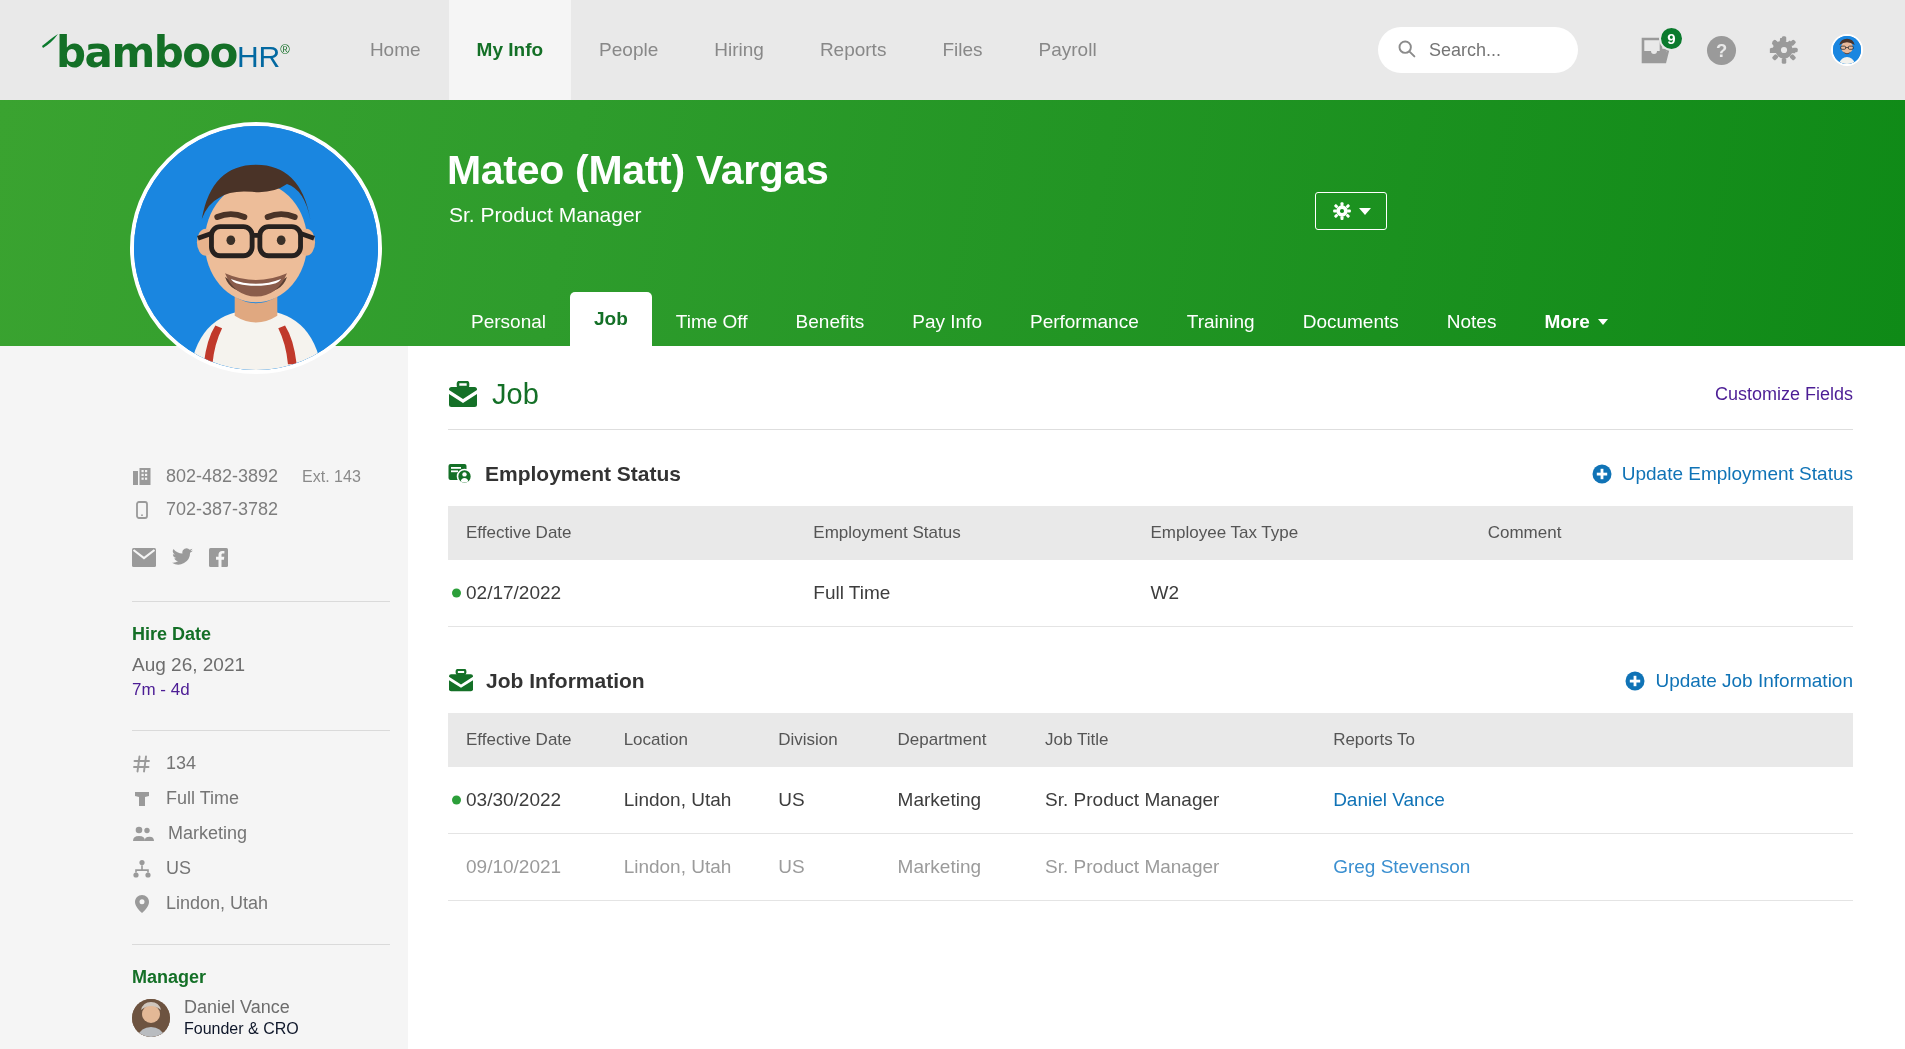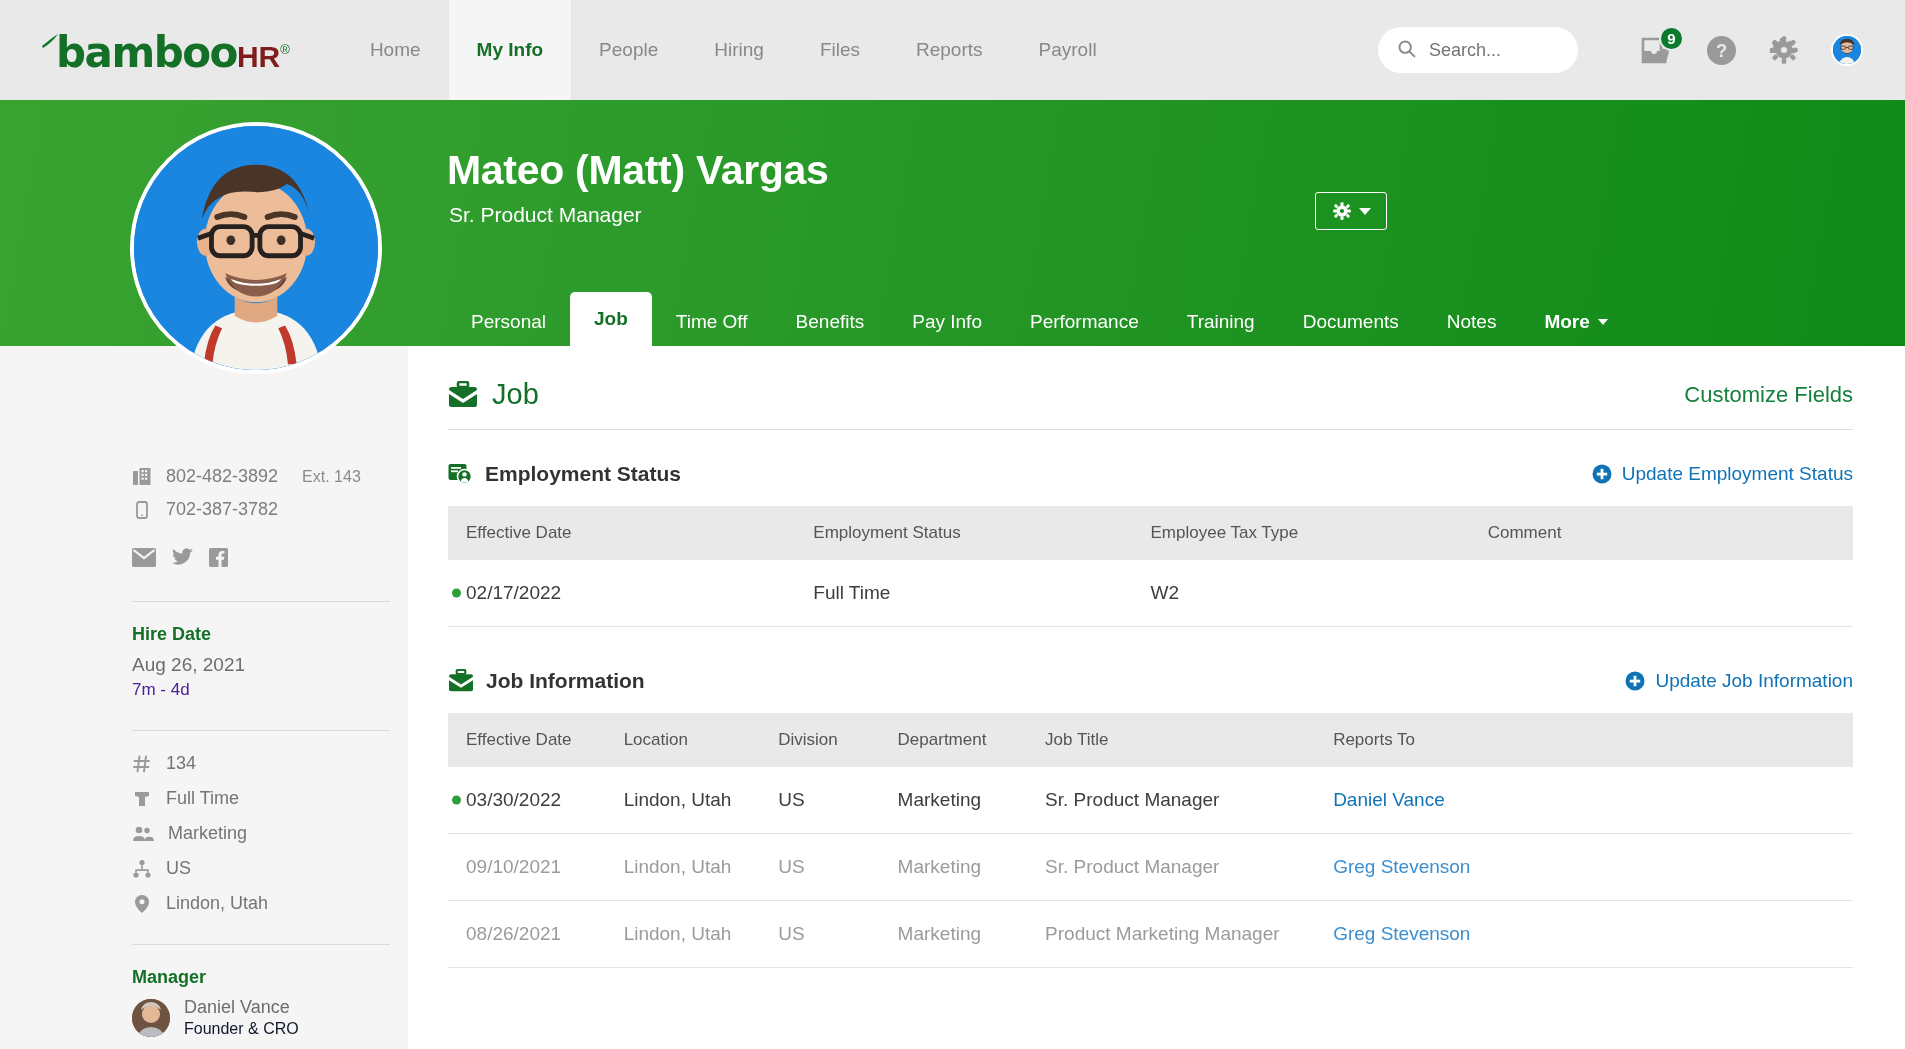--- a/index.html
+++ b/index.html
@@ -14,21 +14,21 @@
   .topnav {
     position: absolute; top: 0; left: 0; width: 1905px; height: 100px;
     background: #e9e9e9; display: flex; align-items: center;
   }
   .logo { margin-left: 40px; display: flex; align-items: flex-end; height: 48px; }
   .logo-leaf { color: #006400; font-size: 22px; line-height: 1; margin-bottom: 18px; margin-right: -4px; }
   .logo-bamboo {
     color: #147027; font-size: 42px; font-weight: 700; letter-spacing: -1.5px;
     line-height: 1; font-family: "DejaVu Sans", sans-serif;
   }
-  .logo-hr { color: #7f1d1d; font-size: 30px; font-weight: 700; line-height: 1; margin-bottom: 2px; }
+  .logo-hr { color: #0369a1; font-size: 30px; font-weight: 400; line-height: 1; margin-bottom: 2px; }
   .logo-reg { color: #147027; font-size: 13px; line-height: 1; margin-bottom: 18px; }
 
   .navitems { display: flex; align-items: stretch; height: 100px; margin-left: 52px; }
   .navitem {
     display: flex; align-items: center; justify-content: center;
     padding: 16px 28px; font-size: 19px; color: #888; cursor: pointer;
     height: 100px;
   }
   .navitem.active { background: #f5f5f5; color: #147027; font-weight: 700; }
 
@@ -106,21 +106,21 @@
   .mgr-pic { width: 38px; height: 38px; border-radius: 50%; overflow: hidden; background: #8a6f58; position: relative; }
   .mgr-name { font-size: 18px; color: #6d6d6d; }
   .mgr-title { font-size: 16px; color: #0f172a; margin-top: 2px; }
 
   
   .main { position: absolute; left: 408px; top: 346px; width: 1497px; height: 703px; background: #fff; }
   .main-inner { padding: 32px 52px 0 40px; }
   .job-head { display: flex; align-items: center; justify-content: space-between; }
   .job-title-wrap { display: flex; align-items: center; gap: 14px; }
   .job-title { color: #147027; font-size: 29px; font-weight: 400; }
-  .customize { font-size: 22px; color: #15803d; cursor: pointer; }
+  .customize { font-size: 18px; color: #4c1d95; cursor: pointer; }
   .divider { height: 1px; background: #dedede; margin: 18px 0 0 0; }
 
   .sect-head { display: flex; align-items: center; justify-content: space-between; margin-top: 32px; }
   .sect-title-wrap { display: flex; align-items: center; gap: 12px; }
   .sect-title { font-size: 21px; color: #333; font-weight: 700; }
   .update-link { display: flex; align-items: center; gap: 10px; color: #1073b6; font-size: 19px; cursor: pointer; }
 
   table { width: 100%; border-collapse: collapse; margin-top: 20px; table-layout: fixed; }
   thead th {
     background: #e9e9e9; text-align: left; font-size: 17px; color: #555;
@@ -161,24 +161,24 @@
       <div class="navitem active">
           <span>My Info</span>
         </div>
       <div class="navitem">
           <span>People</span>
         </div>
       <div class="navitem">
           <span>Hiring</span>
         </div>
       <div class="navitem">
+          <span>Reports</span>
+        </div>
+      <div class="navitem">
           <span>Files</span>
-        </div>
-      <div class="navitem">
-          <span>Reports</span>
         </div>
       <div class="navitem">
           <span>Payroll</span>
         </div>
     </div>
 
     <div class="nav-right">
       <div class="searchbox">
         <span>
           <svg width="21" height="21" viewBox="0 0 24 24" fill="none" stroke="#8b8b8b" stroke-width="2.2">
@@ -572,28 +572,18 @@
           <tr class="past">
             <td>09/10/2021</td>
             <td>Lindon, Utah</td>
             <td>US</td>
             <td>Marketing</td>
             <td>Sr. Product Manager</td>
             <td>
               <span class="lnk">Greg Stevenson</span>
             </td>
           </tr>
-          <tr class="past">
-            <td>08/26/2021</td>
-            <td>Lindon, Utah</td>
-            <td>US</td>
-            <td>Marketing</td>
-            <td>Product Marketing Manager</td>
-            <td>
-              <span class="lnk">Greg Stevenson</span>
-            </td>
-          </tr>
         </tbody>
       </table>
 
     </div>
   </div>
 </div>
 
 </body></html>

